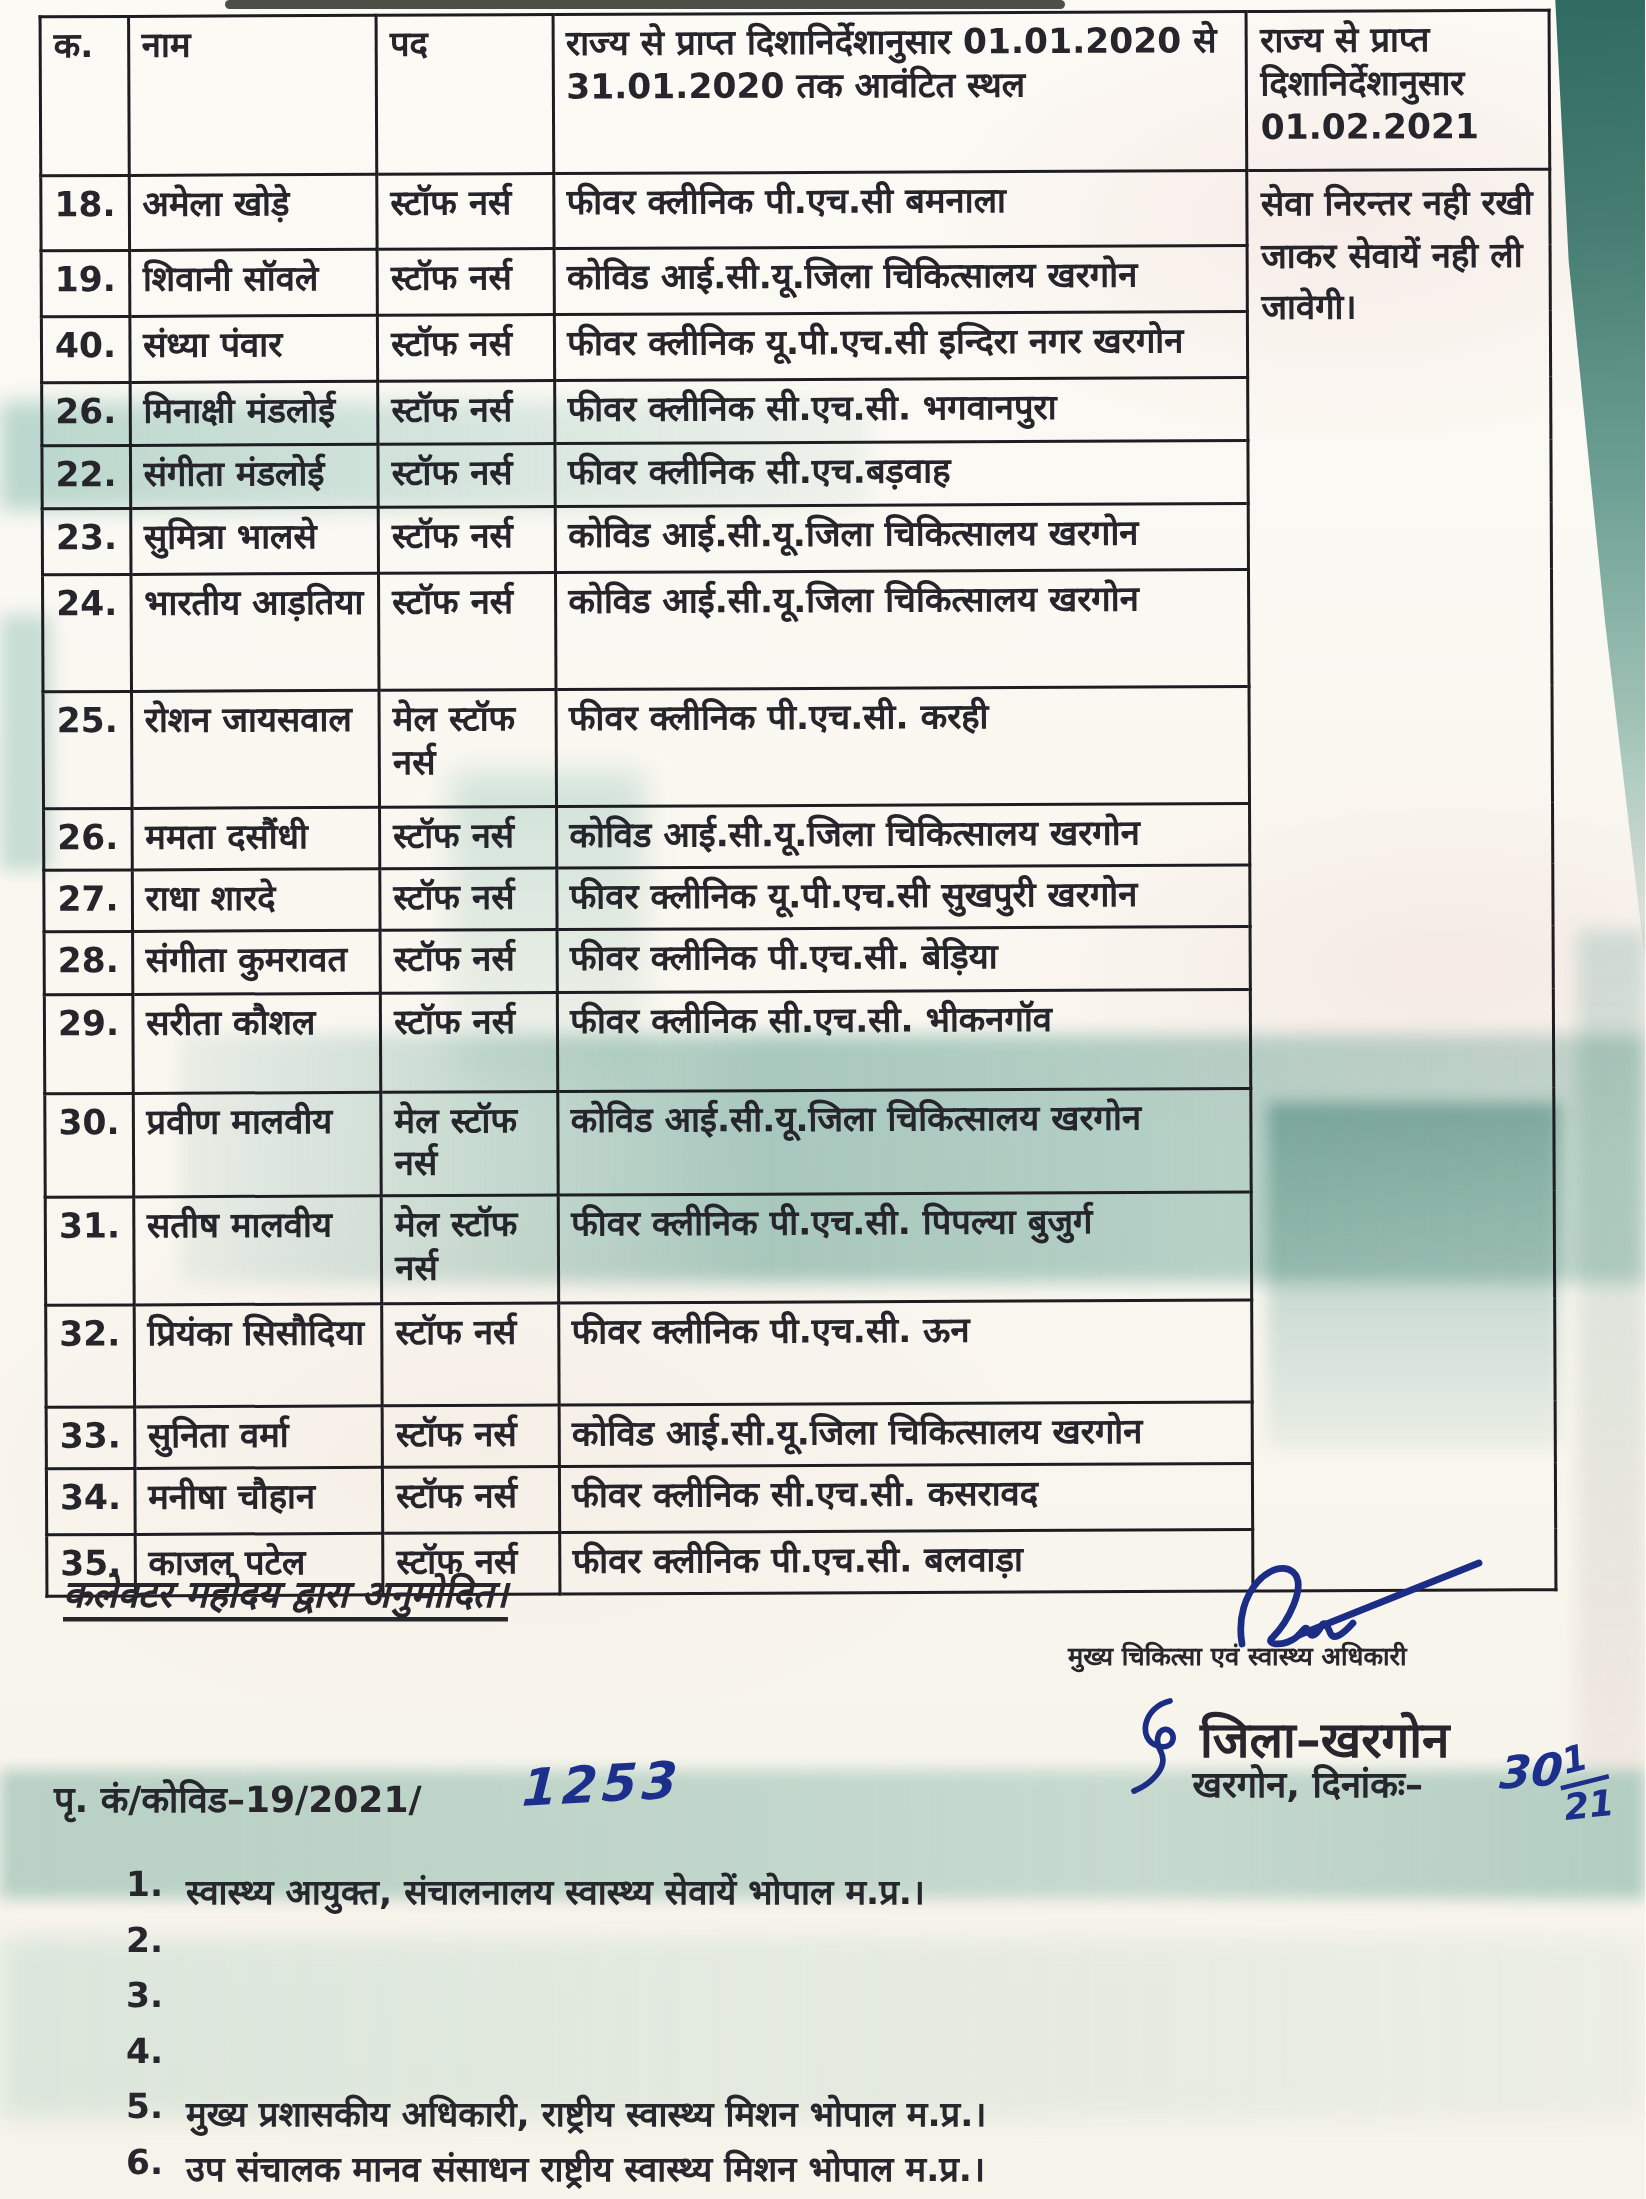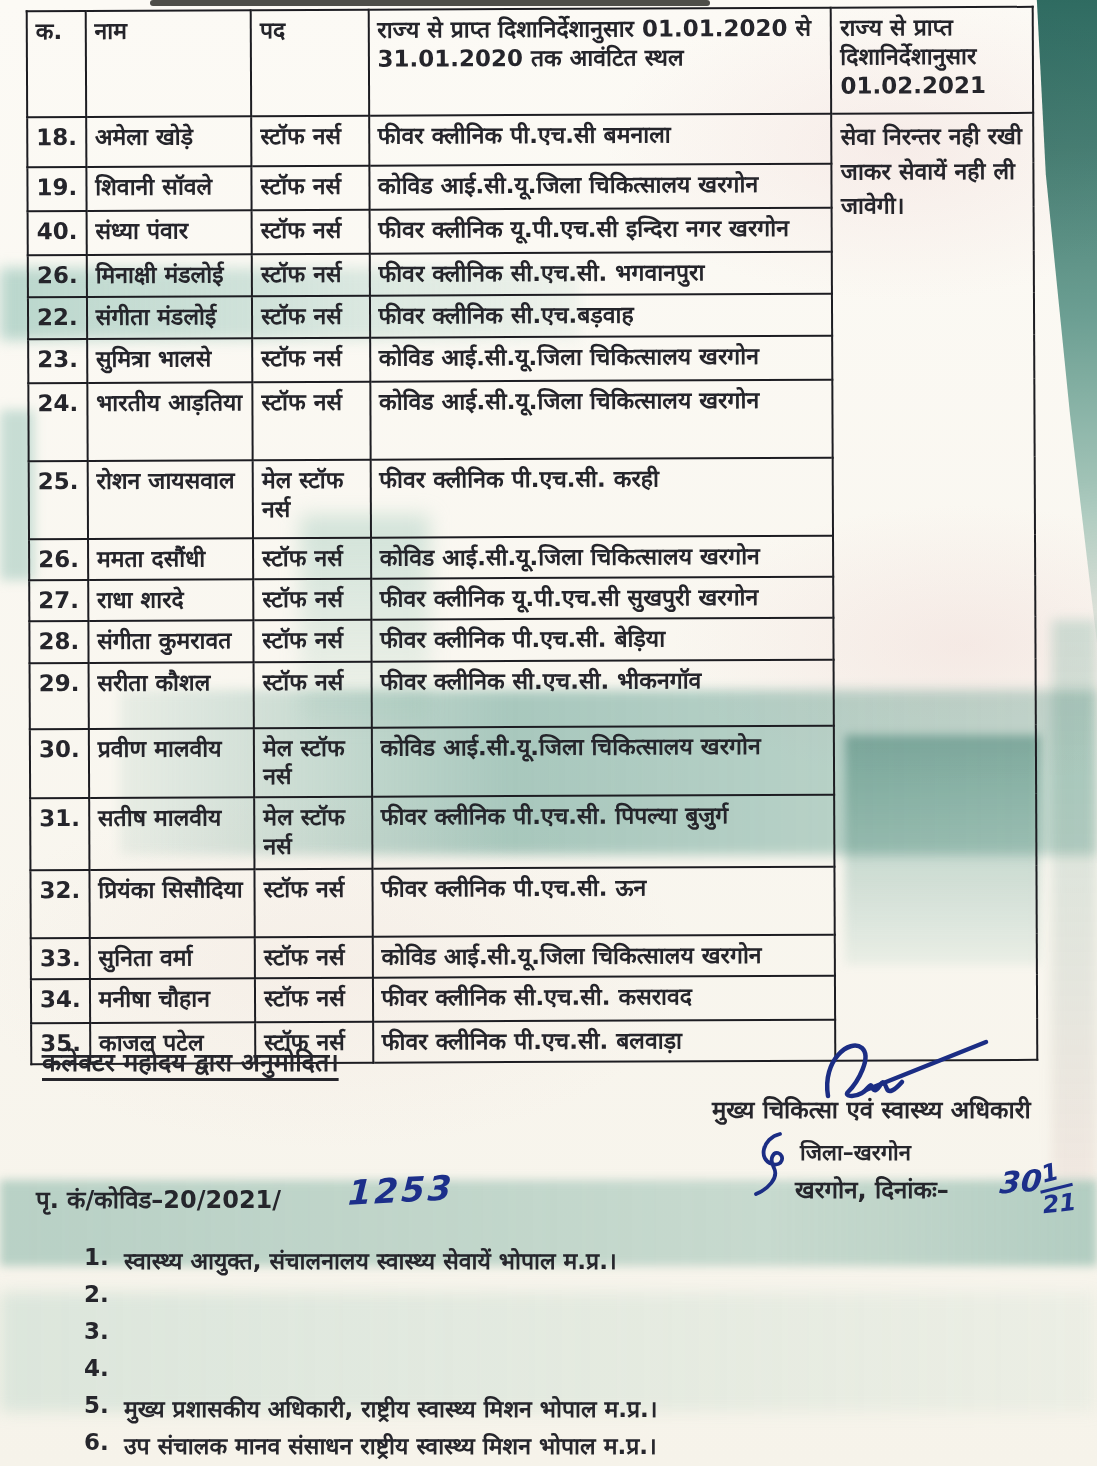--- a/index.html
+++ b/index.html
@@ -45,23 +45,23 @@
     font-size:23px; font-weight:700; line-height:1.25; color:#25252b;
   }
   table.doc th, table.doc td { border:2px solid #1d1d22; padding:5px 8px; vertical-align:top; text-align:left; }
   table.doc thead th { height:106px; font-size:23px; }
   col.c-sno{width:56px;} col.c-name{width:166px;} col.c-post{width:118px;} col.c-place{width:466px;} col.c-note{width:202px;}
   td.cell-sno { padding-left:10px; }
   td.note-cell { vertical-align:top; line-height:1.5; }
   
   .abs { position:absolute; }
   .approval { left:42px; top:1044px; font-size:25px; font-weight:700;
-    text-decoration:underline; text-decoration-thickness:2.5px; text-underline-offset:7px; }
-  .sig-title { left:712px; top:1092px; font-size:24px; font-weight:700; }
-  .sig-district { left:800px; top:1136px; font-size:22px; font-weight:700; }
+    text-decoration:underline; text-decoration-thickness:2.5px; text-underline-offset:7px;font-style:italic; }
+  .sig-title { left:712px; top:1092px; font-size:17px; font-weight:700; }
+  .sig-district { left:800px; top:1136px; font-size:33px; font-weight:700; }
   .sig-placedate { left:795px; top:1172px; font-size:24px; font-weight:700; }
   .hand { color:#1c2f8a; font-style:italic; }
   .h-day { left:1000px; top:1164px; font-size:30px; font-weight:700; transform:skewX(-8deg) rotate(-4deg); }
   .h-frac { left:1038px; top:1158px; font-size:24px; font-weight:700; text-align:center; transform:rotate(-6deg); }
   .h-frac .fr-top { display:block; padding:0 8px 1px 2px; border-bottom:3px solid #1c2f8a; transform:rotate(-8deg); }
   .h-frac .fr-bot { display:block; transform:translateX(3px); }
   .ref-line { left:36px; top:1182px; font-size:24px; font-weight:700; }
   .ref-num { left:348px; top:1170px; font-size:34px; font-weight:700; letter-spacing:3px; transform:rotate(-3deg) skewX(-6deg); }
   .copy-heading { left:36px; top:1214px; font-size:24px; font-weight:700; }
   ul.copies { left:84px; top:1244px; list-style:none; }
@@ -230,21 +230,21 @@
 
   <div class="abs sig-title">मुख्य चिकित्सा एवं स्वास्थ्य अधिकारी</div>
   <div class="abs sig-district">जिला–खरगोन</div>
   <div class="abs sig-placedate">खरगोन, दिनांकः–</div>
   <div class="abs hand h-day">30</div>
   <div class="abs hand h-frac">
     <span class="fr-top">1</span>
     <span class="fr-bot">21</span>
   </div>
 
-  <div class="abs ref-line">पृ. कं/कोविड–20/2021/</div>
+  <div class="abs ref-line">पृ. कं/कोविड–19/2021/</div>
   <div class="abs hand ref-num">1253</div>
 
   <ul class="abs copies" id="copies-list">
       <li>
       <span class="num">1.</span>
       <span class="txt">स्वास्थ्य आयुक्त, संचालनालय स्वास्थ्य सेवायें भोपाल म.प्र.।</span>
     </li>
       <li>
       <span class="num">2.</span>
     </li>

